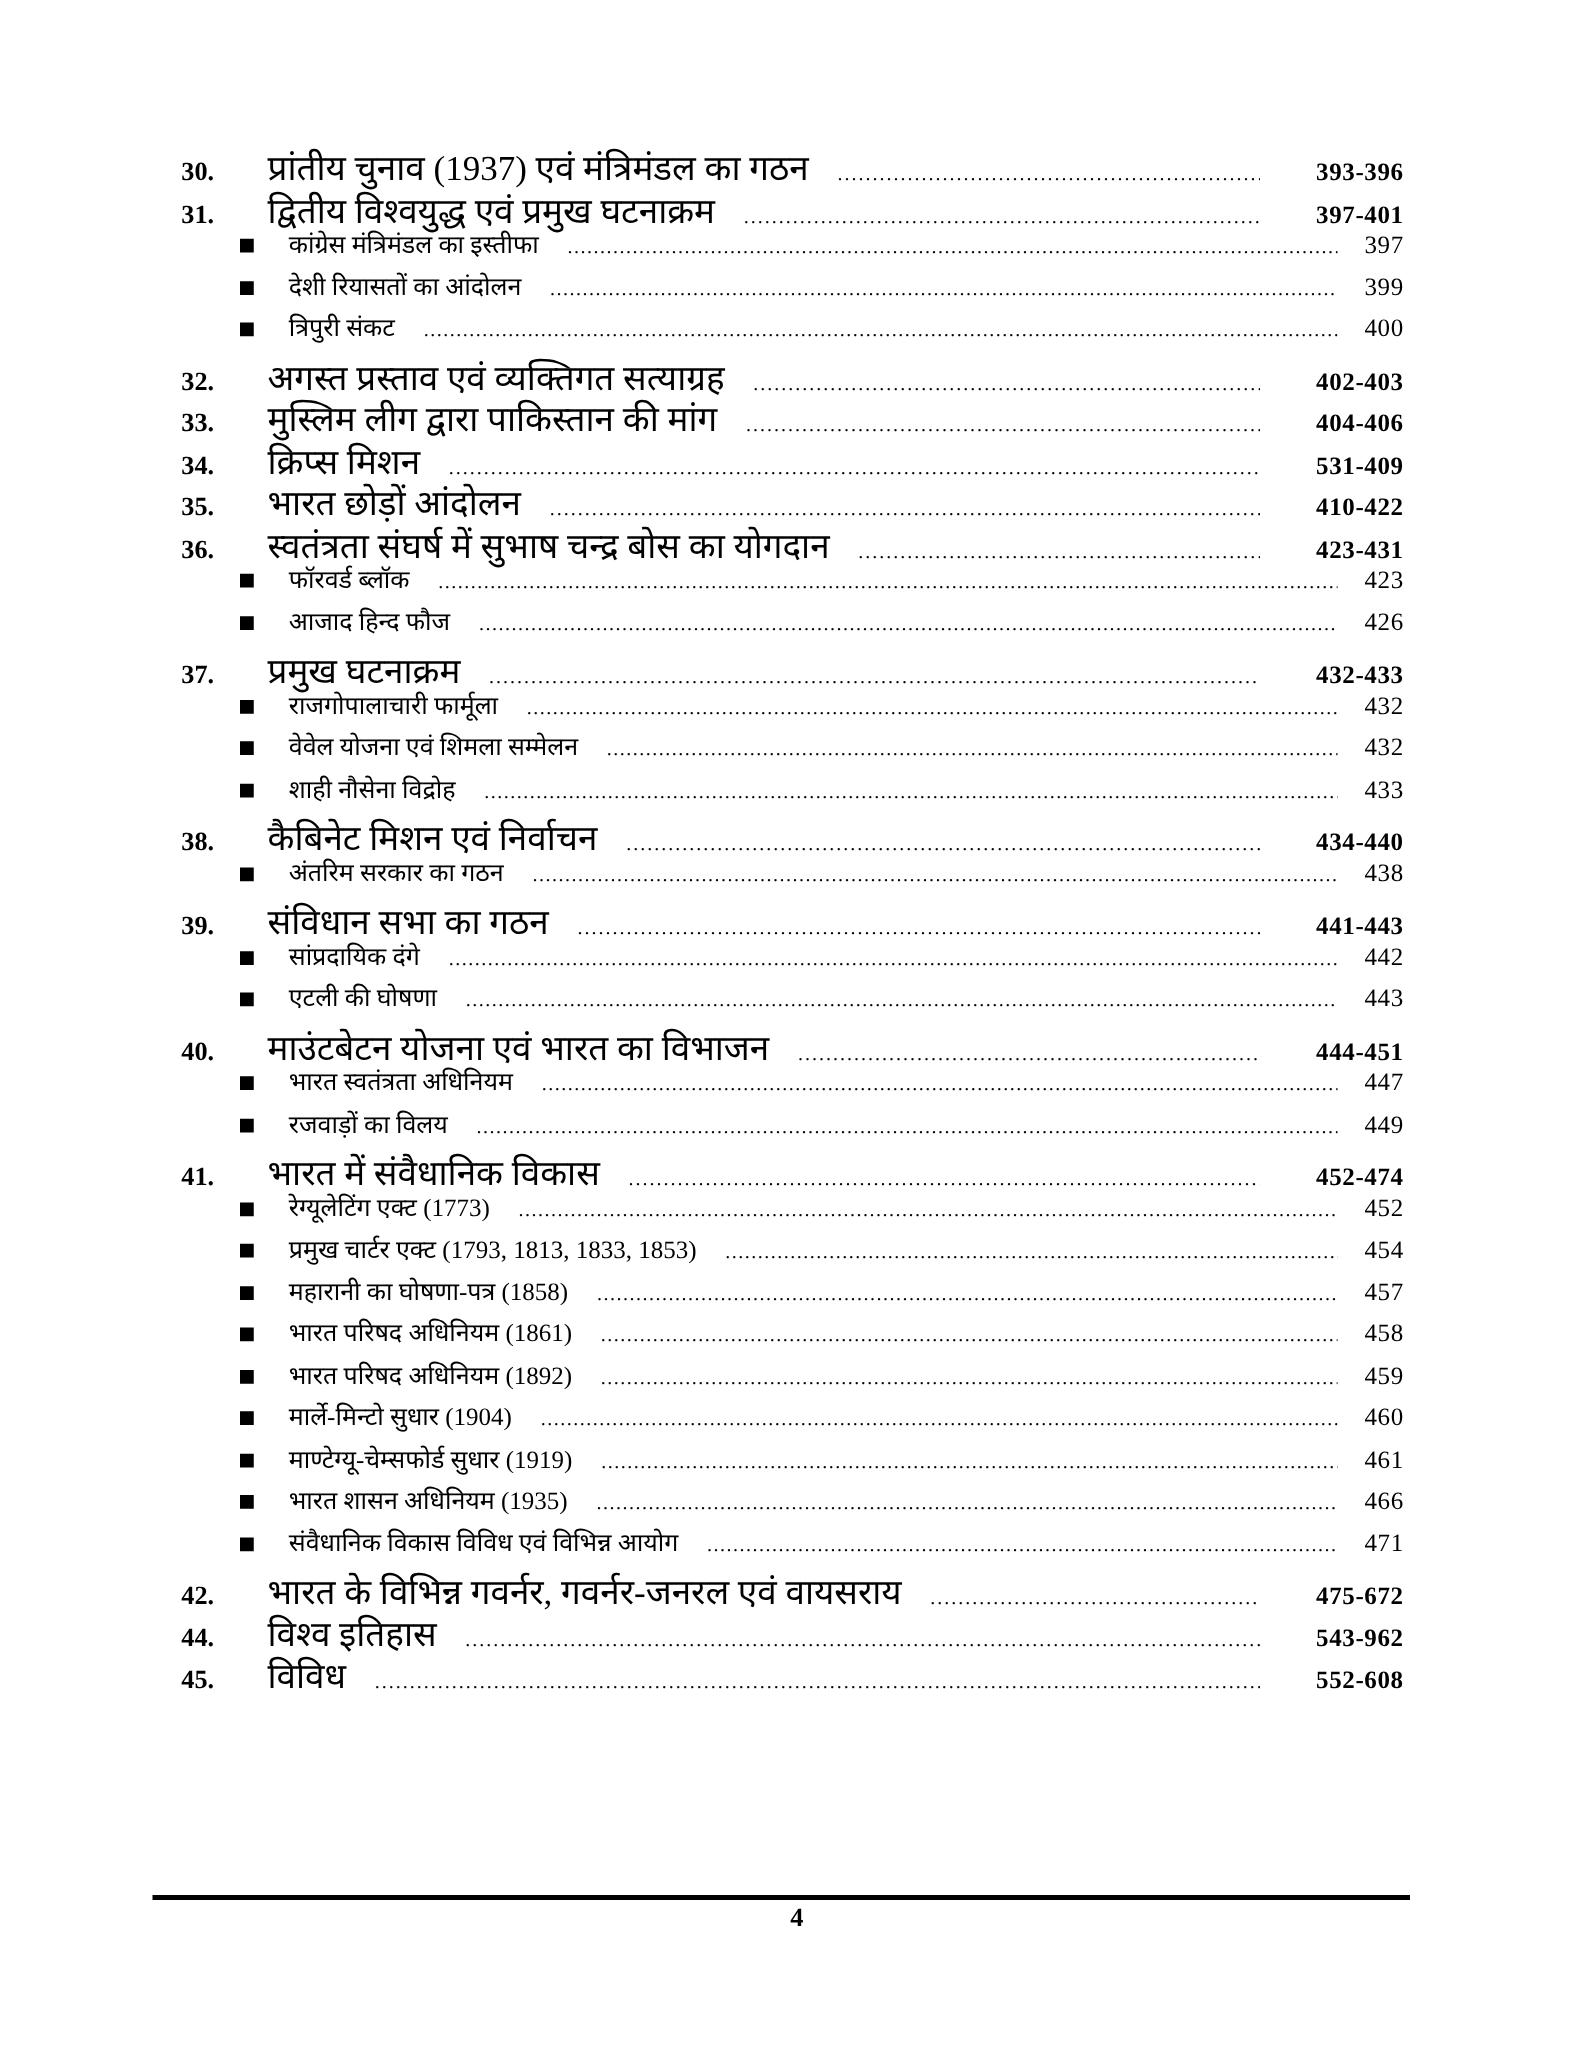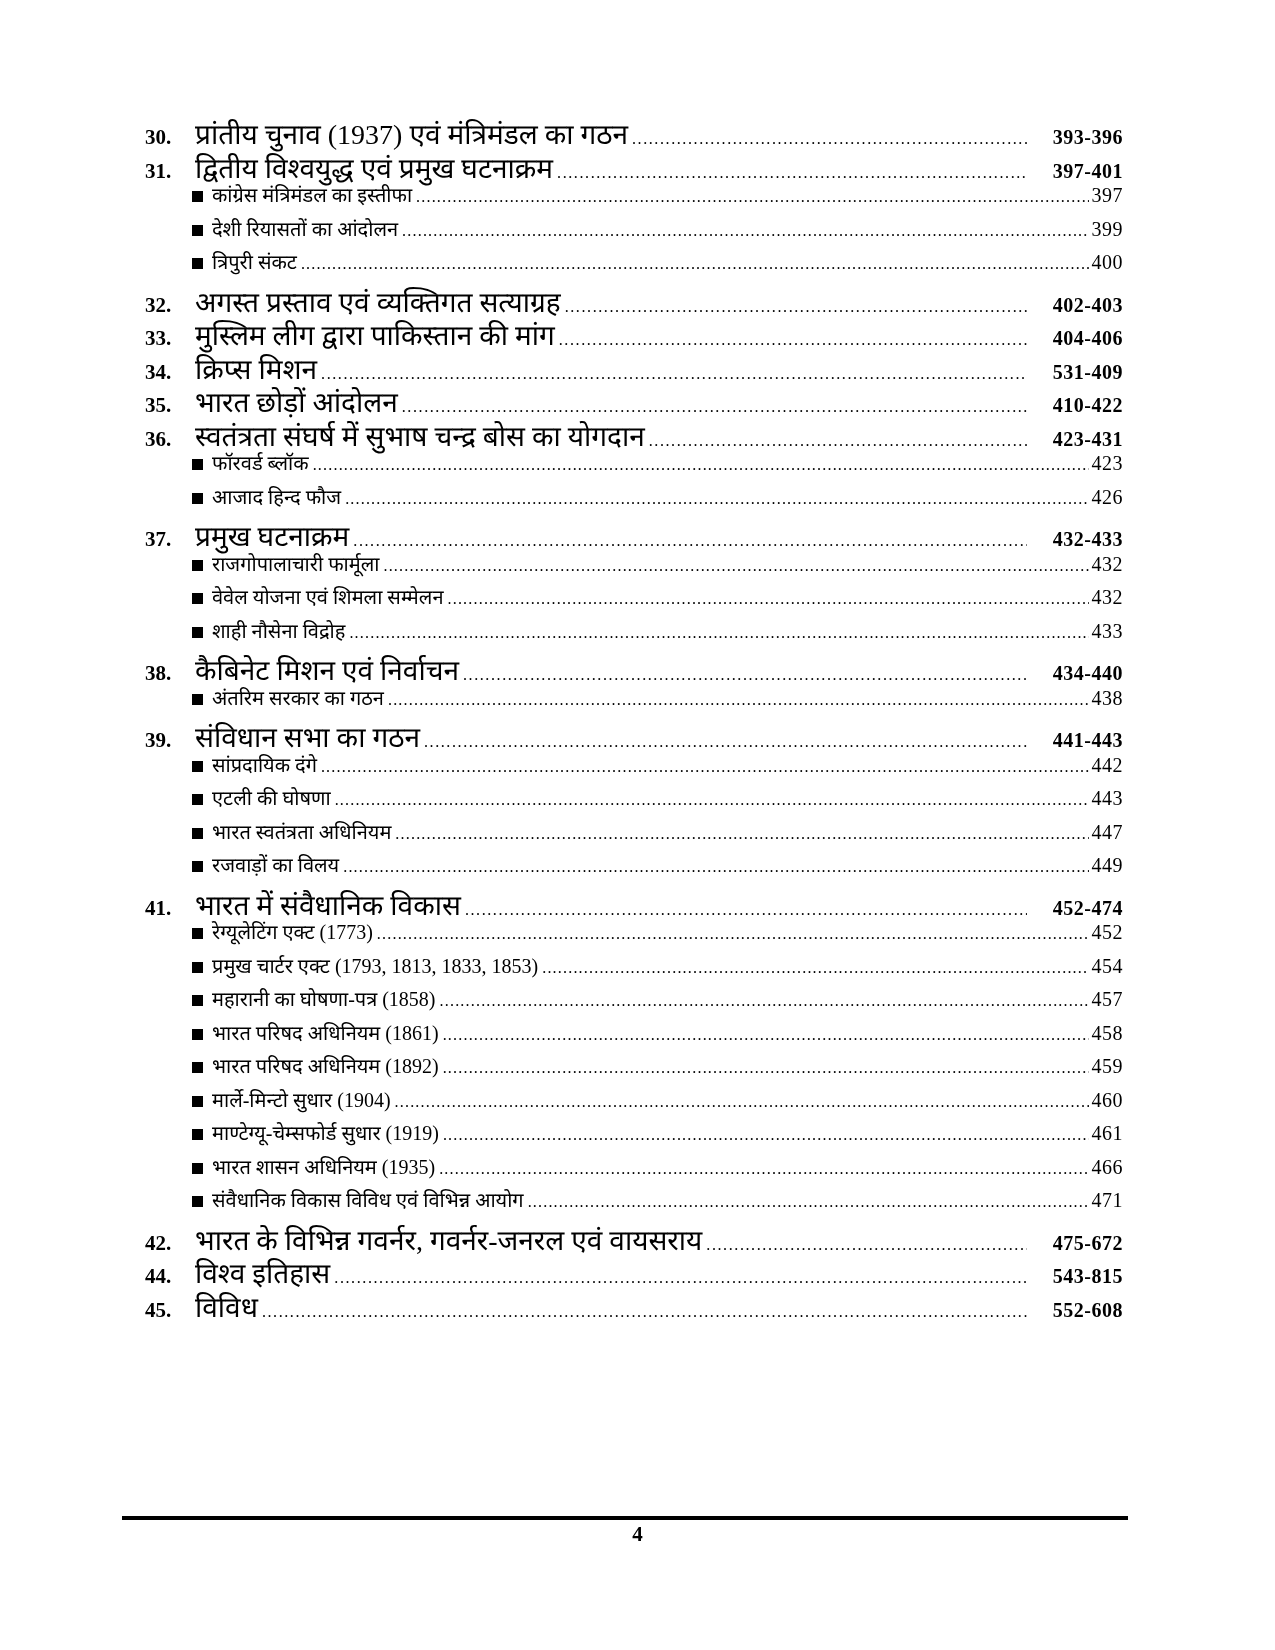--- a/index.html
+++ b/index.html
@@ -19,20 +19,21 @@
     position: absolute;
     top: 114px;
     left: 145px;
     width: 978px; 
   }
   .row {
     display: flex;
     align-items: baseline;
     height: 33.5px;
     white-space: nowrap;
+    gap: 19px;
   }
   .num {
     flex: 0 0 50px;
     font-weight: bold;
     font-size: 21px;
   }
   .title {
     flex: 0 0 auto;
     font-weight: normal;
     font-size: 28px;
@@ -223,20 +224,26 @@
       <span class="sub-title">सांप्रदायिक दंगे</span>
       <span class="dots sub-dots"></span>
       <span class="sub-page">442</span>
     </div>
     <div class="row sub-row">
       <span class="bullet"></span>
       <span class="sub-title">एटली की घोषणा</span>
       <span class="dots sub-dots"></span>
       <span class="sub-page">443</span>
     </div>
+    <div class="row main-row">
+      <span class="num">40.</span>
+      <span class="title">माउंटबेटन योजना एवं भारत का विभाजन</span>
+      <span class="dots"></span>
+      <span class="pages">444-451</span>
+    </div>
     <div class="row sub-row">
       <span class="bullet"></span>
       <span class="sub-title">भारत स्वतंत्रता अधिनियम</span>
       <span class="dots sub-dots"></span>
       <span class="sub-page">447</span>
     </div>
     <div class="row sub-row">
       <span class="bullet"></span>
       <span class="sub-title">रजवाड़ों का विलय</span>
       <span class="dots sub-dots"></span>
@@ -305,21 +312,21 @@
     <div class="row main-row">
       <span class="num">42.</span>
       <span class="title">भारत के विभिन्न गवर्नर, गवर्नर-जनरल एवं वायसराय</span>
       <span class="dots"></span>
       <span class="pages">475-672</span>
     </div>
     <div class="row main-row">
       <span class="num">44.</span>
       <span class="title">विश्व इतिहास</span>
       <span class="dots"></span>
-      <span class="pages">543-815</span>
+      <span class="pages">543-962</span>
     </div>
     <div class="row main-row">
       <span class="num">45.</span>
       <span class="title">विविध</span>
       <span class="dots"></span>
       <span class="pages">552-608</span>
     </div>
   </div>
 
 <div class="footer-rule"></div>

